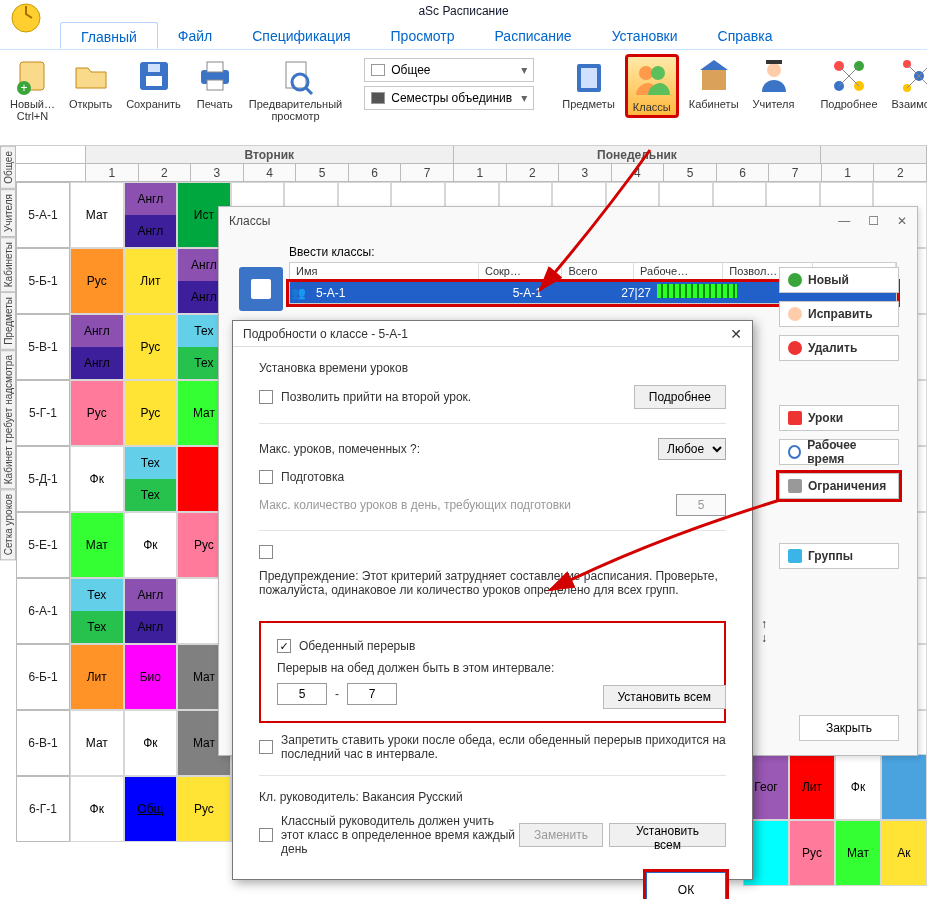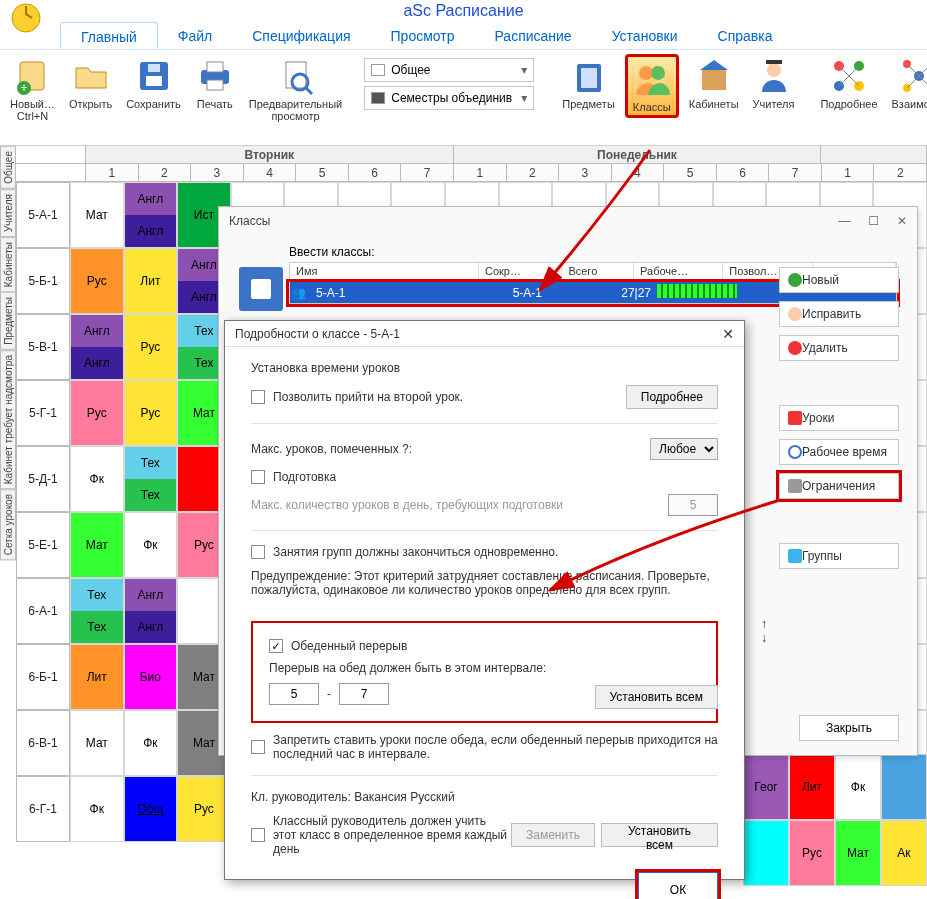--- a/index.html
+++ b/index.html
@@ -1,19 +1,19 @@
 <!DOCTYPE html>
 <html><head>
 <meta charset="utf-8">
 <style>
 * { box-sizing: border-box; margin: 0; padding: 0; font-family: "Segoe UI", Tahoma, sans-serif; font-size: 12px; }
 body { background: #fff; width: 927px; height: 899px; overflow: hidden; position: relative; }
 
 
-.titlebar { height: 22px; display:flex; align-items:center; justify-content:center; color:#1d4ed8; font-size:16px; }
+.titlebar { height: 22px; display:flex; align-items:center; justify-content:center; color:#0f172a; font-size:12px; }
 
 
 .ribbon-tabs { display:flex; gap:0; border-bottom:1px solid #cde3ff; padding-left:60px; position:relative; height:28px; }
 .ribbon-logo { position:absolute; left:10px; top:-20px; width:32px; height:32px; }
 .ribbon-tab { padding:6px 20px; color:#0066cc; cursor:pointer; font-size:14px; }
 .ribbon-tab.active { border:1px solid #b7d4ff; border-bottom:1px solid #fff; background:#fff; border-radius:3px 3px 0 0; }
 
 
 .ribbon-body { height:96px; border-bottom:1px solid #cfcfcf; display:flex; align-items:flex-start; gap:6px; padding:4px 6px; }
 .rb-group { display:flex; flex-direction:column; align-items:center; gap:2px; padding:2px 4px; }
@@ -54,32 +54,32 @@
 .pc-label { font-size:12px; margin-bottom:3px; }
 .pc-table-head { display:flex; background:#fff; border:1px solid #ccc; height:20px;justify-content:space-between; }
 .pc-table-head div { border-right:1px solid #ddd; padding:2px 6px; font-size:11px; color:#333; white-space:nowrap; overflow:hidden; }
 .pc-row { display:flex; align-items:center; height:22px; background:#2060c8; color:#fff; border:1px solid #ccc; border-top:0; margin-bottom:4px; }
 .pc-row.hl { outline:3px solid #d30000; }
 .pc-row .cell-name { padding:0 8px; }
 .pc-row .meter { width:80px; height:14px; background:repeating-linear-gradient(90deg,#2aff2a 0 4px,#008a00 4px 6px); }
 .pc-icon-col { position:absolute; left:20px; top:60px; width:44px; height:44px; background:#3b74c7; border-radius:3px; display:flex; align-items:center; justify-content:center; }
 
 .pc-sidebar { position:absolute; right:18px; top:60px; width:120px; display:flex; flex-direction:column; gap:8px; }
-.pc-btn { height:26px; border:1px solid #c7c7c7; background:#fff; display:flex; align-items:center; padding:0 8px; font-size:12px; color:#333; }
+.pc-btn { height:26px; border:1px solid #c7c7c7; background:#fff; display:flex; align-items:center; gap:6px; padding:0 8px; font-size:12px; color:#333;font-weight:bold; }
 .pc-btn .ic { width:14px; height:14px; border-radius:50%; display:inline-block; }
 .pc-btn.hl { outline:3px solid #d30000; }
 .pc-sp { height:28px; }
 
 .pc-close-row { position:absolute; right:18px; bottom:14px; }
 .pc-close { width:100px; height:26px; border:1px solid #c7c7c7; background:#fff; }
 
 .pc-scrollhint { position:absolute; right:150px; bottom:110px; color:#222; font-size:16px; display:flex; flex-direction:column; }
 
 
-.popup-details { position:absolute; left:224px; top:320px; width:521px; height:560px; background:#fff; border:1px solid #777; box-shadow:3px 3px 10px rgba(0,0,0,0.35); }
+.popup-details { position:absolute; left:232px; top:320px; width:521px; height:560px; background:#fff; border:1px solid #777; box-shadow:3px 3px 10px rgba(0,0,0,0.35); }
 .pd-title { height:26px; display:flex; align-items:center; padding:0 10px; border-bottom:1px solid #ddd; color:#333; }
 .pd-title .x { margin-left:auto; font-size:14px; color:#333; cursor:pointer; }
 .pd-body { padding:14px 26px; display:flex; flex-direction:column; gap:10px; color:#333; }
 .pd-row { display:flex; align-items:center; gap:8px; }
 .pd-chk { width:14px; height:14px; border:1px solid #888; display:inline-block; background:#fff; flex-shrink:0; }
 .pd-chk.checked::after { content:"✓"; display:block; font-size:11px; line-height:12px; text-align:center; color:#000; }
 .pd-btn { height:24px; border:1px solid #bbb; background:#f0f0f0; padding:0 14px; font-size:12px; }
 .pd-lunch { border:2px solid #d30000; padding:16px; margin-top:14px; }
 .pd-inp { width:50px; height:22px; border:1px solid #999; text-align:center; }
 .pd-ok-row { display:flex; justify-content:flex-end; margin-top:6px; }
@@ -659,21 +659,20 @@
         <span class="pd-chk"></span>
         <span>Подготовка</span>
       </div>
     <div class="pd-between pd-gray">
       <span>Макс. количество уроков в день, требующих подготовки</span>
       <input class="pd-inp pd-gray" disabled="" value="5" style="">
     </div>
     <div class="pd-sep"></div>
     <div class="pd-row">
         <span class="pd-chk"></span>
-        <span>Занятия групп должны закончиться одновременно.</span>
       </div>
     <div class="pd-note">Предупреждение: Этот критерий затрудняет составление расписания. Проверьте, пожалуйста, одинаковое ли количество уроков определено для всех групп.</div>
 
     <div class="pd-lunch">
       <div class="pd-row">
           <span class="pd-chk checked"></span>
           <span>Обеденный перерыв</span>
         </div>
       <div style="margin:8px 0">Перерыв на обед должен быть в этом интервале:</div>
       <div class="pd-row">

